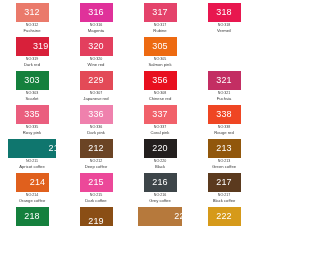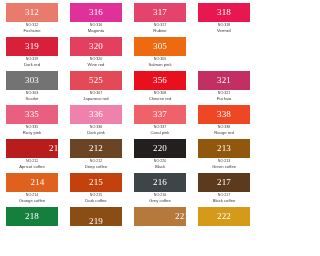--- a/index.html
+++ b/index.html
@@ -30,27 +30,26 @@
   }
   .swatch-cell {
     width: 64px;
     height: 34px;
     display: flex;
     flex-direction: column;
     align-items: center;
     box-sizing: border-box;
   }
   .swatch-chip {
-    width: 52px;
+    width: 33px;
     height: 19px;
     display: flex;
     align-items: center;
     justify-content: center;
     box-sizing: border-box;
-    font-family: Liberation Serif, serif;
   }
   .swatch-code {
     font-size: 9px;
     color: #ffffff;
     line-height: 1;
     letter-spacing: 0.2px;
   }
   .swatch-caption {
     width: 60px;
     text-align: center;
@@ -108,21 +107,21 @@
           <span class="swatch-code">318</span>
         </div>
         <div class="swatch-caption">
           <span class="swatch-no">NO:318</span>
           <span class="swatch-name">Vermeil</span>
         </div>
       </div>
     </div>
     <div class="swatch-row">
       <div class="swatch-cell">
-        <div class="swatch-chip" style="background: rgb(216, 32, 58);">
+        <div class="swatch-chip" style="background: rgb(216, 32, 58); justify-content: flex-end;">
           <span class="swatch-code">319</span>
         </div>
         <div class="swatch-caption">
           <span class="swatch-no">NO:319</span>
           <span class="swatch-name">Dark red</span>
         </div>
       </div>
       <div class="swatch-cell">
         <div class="swatch-chip" style="background: rgb(227, 63, 94);">
           <span class="swatch-code">320</span>
@@ -137,31 +136,31 @@
           <span class="swatch-code">305</span>
         </div>
         <div class="swatch-caption">
           <span class="swatch-no">NO:305</span>
           <span class="swatch-name">Salmon pink</span>
         </div>
       </div>
     </div>
     <div class="swatch-row">
       <div class="swatch-cell">
-        <div class="swatch-chip" style="background: #737373;">
+        <div class="swatch-chip" style="background: #15803d;">
           <span class="swatch-code">303</span>
         </div>
         <div class="swatch-caption">
           <span class="swatch-no">NO:303</span>
           <span class="swatch-name">Scarlet</span>
         </div>
       </div>
       <div class="swatch-cell">
         <div class="swatch-chip" style="background: rgb(227, 74, 87);">
-          <span class="swatch-code">525</span>
+          <span class="swatch-code">229</span>
         </div>
         <div class="swatch-caption">
           <span class="swatch-no">NO:307</span>
           <span class="swatch-name">Japanese red</span>
         </div>
       </div>
       <div class="swatch-cell">
         <div class="swatch-chip" style="background: rgb(232, 16, 31);">
           <span class="swatch-code">356</span>
         </div>
@@ -213,21 +212,21 @@
           <span class="swatch-code">338</span>
         </div>
         <div class="swatch-caption">
           <span class="swatch-no">NO:338</span>
           <span class="swatch-name">Rouge red</span>
         </div>
       </div>
     </div>
     <div class="swatch-row">
       <div class="swatch-cell">
-        <div class="swatch-chip" style="background: #b91c1c; padding-left: 48px;">
+        <div class="swatch-chip" style="background: #0f766e; padding-left: 48px;">
           <span class="swatch-code">211</span>
         </div>
         <div class="swatch-caption">
           <span class="swatch-no">NO:211</span>
           <span class="swatch-name">Apricot coffee</span>
         </div>
       </div>
       <div class="swatch-cell">
         <div class="swatch-chip" style="background: rgb(107, 68, 37);">
           <span class="swatch-code">212</span>
@@ -260,21 +259,21 @@
       <div class="swatch-cell">
         <div class="swatch-chip" style="background: rgb(224, 96, 29); padding-left: 11px;">
           <span class="swatch-code">214</span>
         </div>
         <div class="swatch-caption">
           <span class="swatch-no">NO:214</span>
           <span class="swatch-name">Orange coffee</span>
         </div>
       </div>
       <div class="swatch-cell">
-        <div class="swatch-chip" style="background: #c2410c;">
+        <div class="swatch-chip" style="background: #ec4899;">
           <span class="swatch-code">215</span>
         </div>
         <div class="swatch-caption">
           <span class="swatch-no">NO:215</span>
           <span class="swatch-name">Dark coffee</span>
         </div>
       </div>
       <div class="swatch-cell">
         <div class="swatch-chip" style="background: rgb(61, 69, 73);">
           <span class="swatch-code">216</span>

